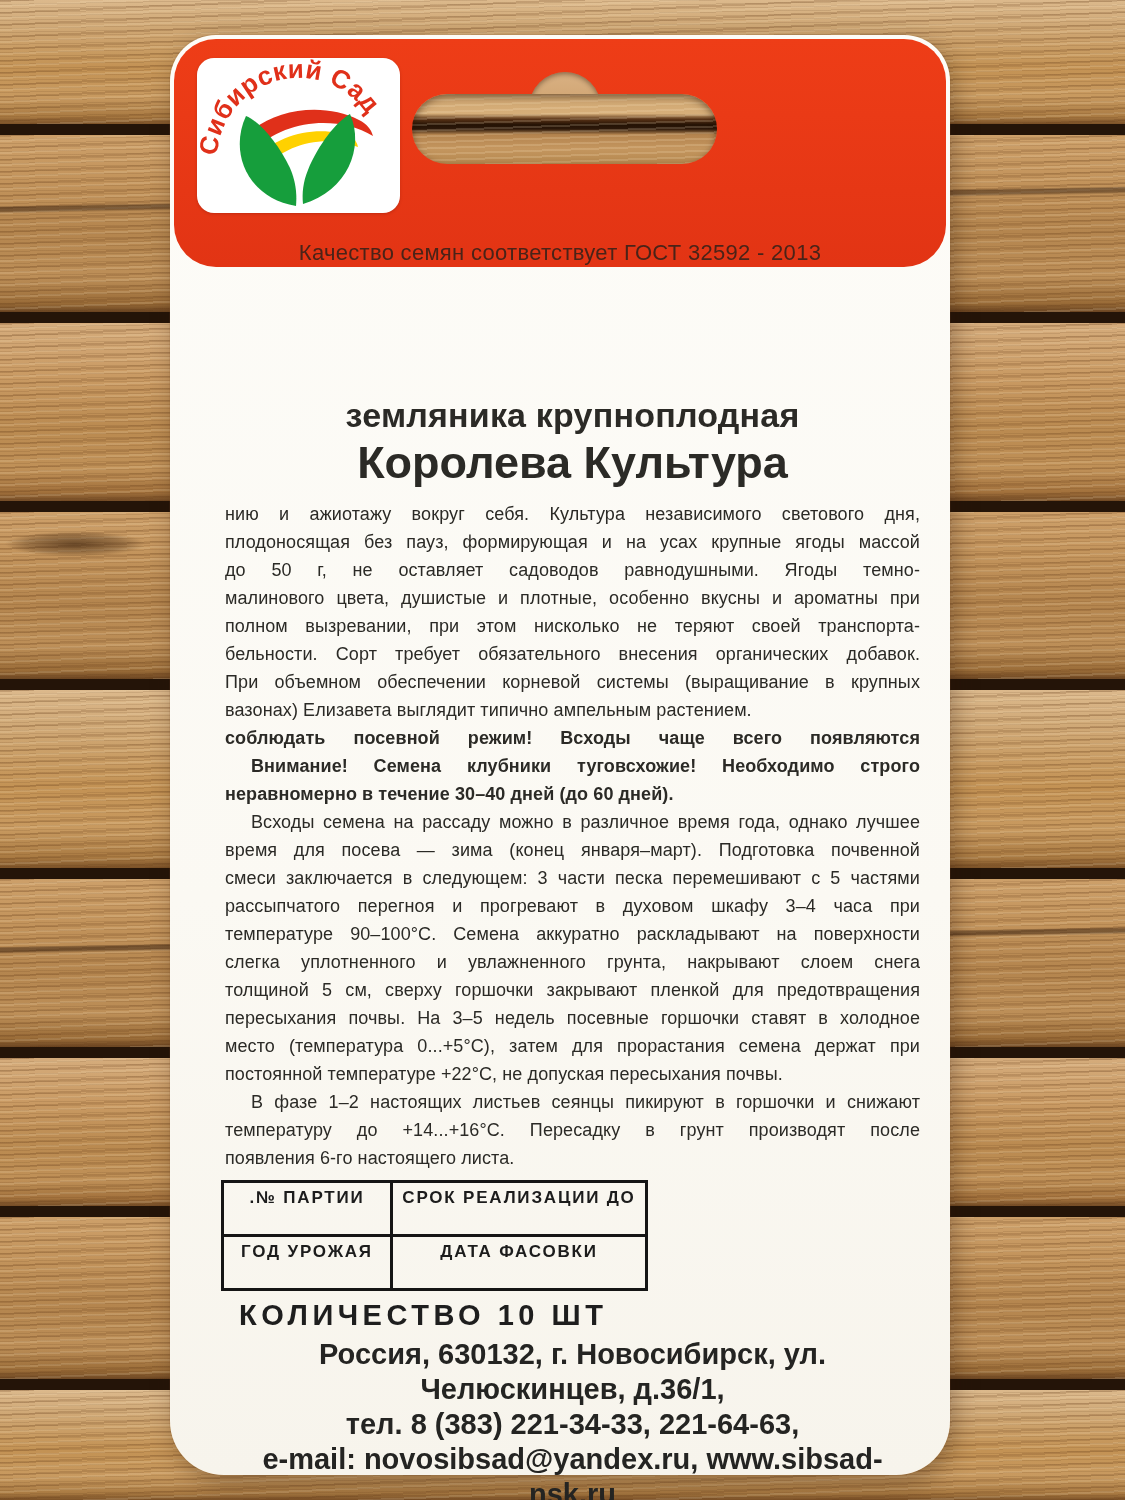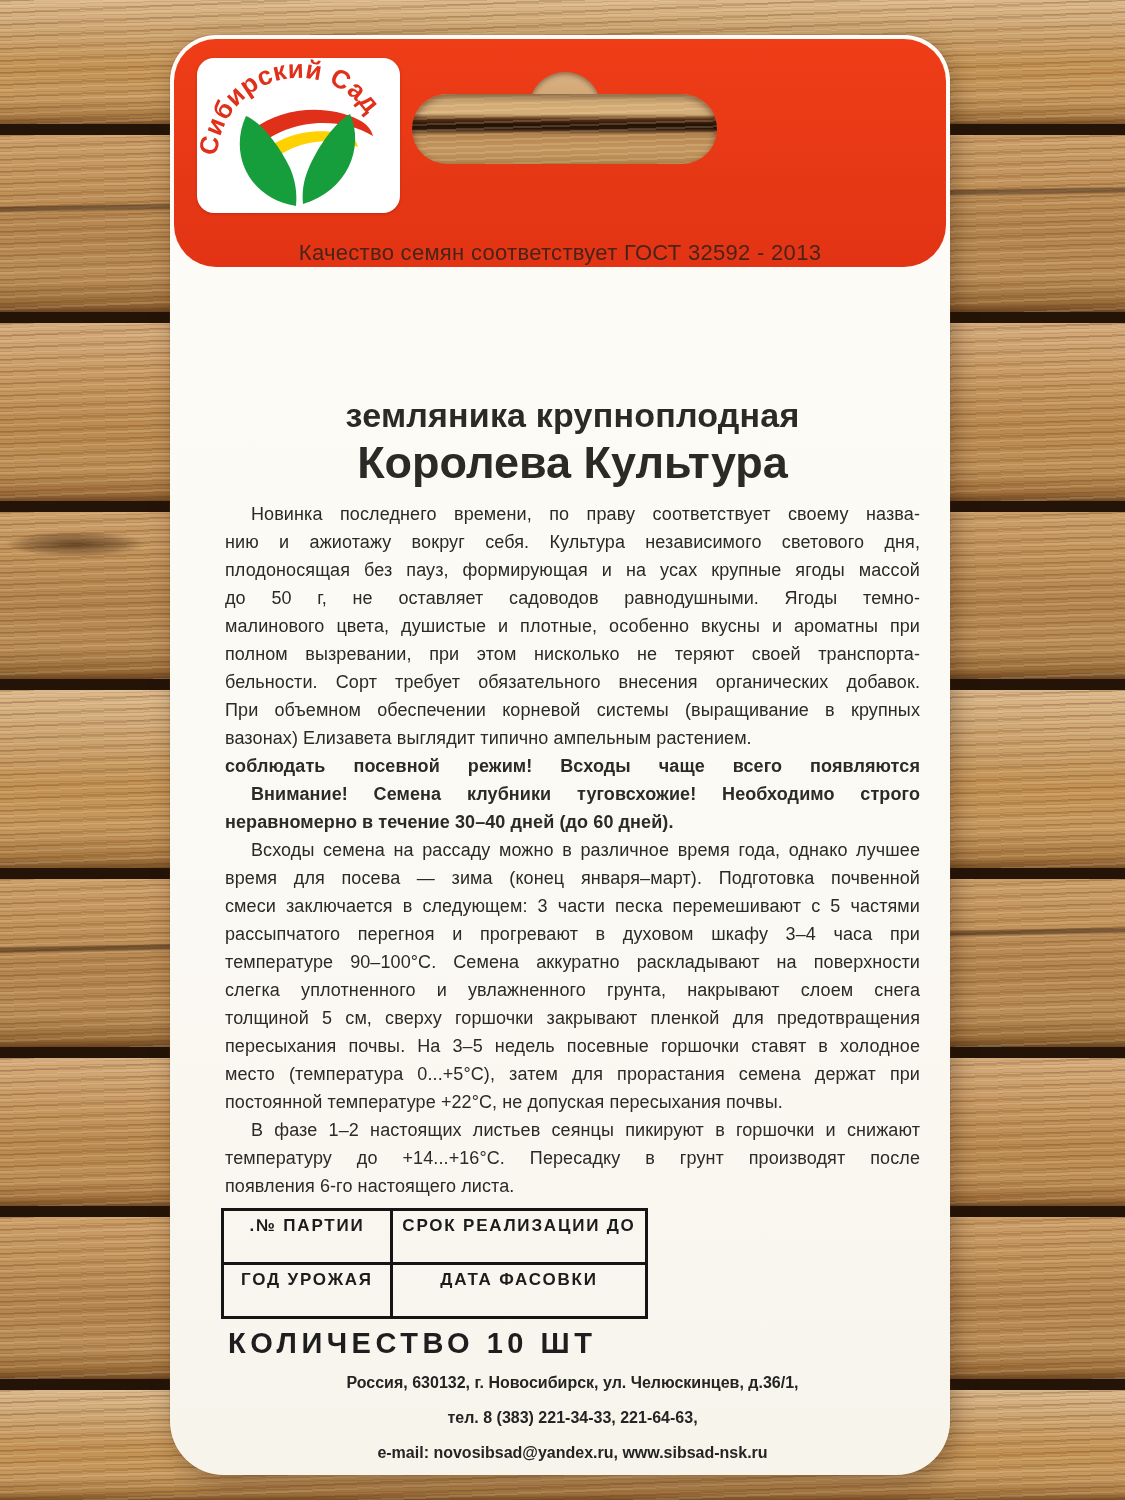--- a/index.html
+++ b/index.html
@@ -111,26 +111,26 @@
   }
   table.info td {
     border:3px solid #151515; vertical-align:top; text-align:center;
     font-size:17px; font-weight:bold; letter-spacing:1.8px;
     padding:5px 2px 0 2px; height:46px; color:#1c1c1c;
   }
   table.info col.c1 { width:169px; }
   table.info col.c2 { width:255px; }
 
   .qty {
-    margin-top:8px; margin-left:3px;
+    margin-top:8px; margin-left:14px;
     font-size:29px; font-weight:bold; letter-spacing:4.5px; color:#1e1e1e;
   }
   .contacts { margin-top:5px; text-align:center; }
   .contacts div {
-    font-size:16px; font-weight:bold; line-height:35px; color:#242422;
+    font-size:29px; font-weight:bold; line-height:35px; color:#242422;
   }
 </style>
 </head>
 <body>
 
 <div class="scene">
 
   <div class="wood">
     <div class="plank t-light no-gap" style="height:124px"></div>
     <div class="plank t-mid streak" style="height:188px"></div>
@@ -168,21 +168,20 @@
       <div class="quality">Качество семян соответствует  ГОСТ 32592 - 2013</div>
     </div>
 
     <div class="content">
 
       <div class="title1">земляника крупноплодная</div>
       <div class="title2">Королева Культура</div>
 
       <div class="paras">
           <div class="para normal">
-            <div class="line first">Новинка последнего времени, по праву соответствует своему назва-</div>
             <div class="line">нию и ажиотажу вокруг себя. Культура независимого светового дня,</div>
             <div class="line">плодоносящая без пауз, формирующая и на усах крупные ягоды массой</div>
             <div class="line">до 50 г, не оставляет садоводов равнодушными. Ягоды темно-</div>
             <div class="line">малинового цвета, душистые и плотные, особенно вкусны и ароматны при</div>
             <div class="line">полном вызревании, при этом нисколько не теряют своей транспорта-</div>
             <div class="line">бельности. Сорт требует обязательного внесения органических добавок.</div>
             <div class="line">При объемном обеспечении корневой системы (выращивание в крупных</div>
             <div class="line last">вазонах) Елизавета выглядит типично ампельным растением.</div>
           </div>
           <div class="para bold">

